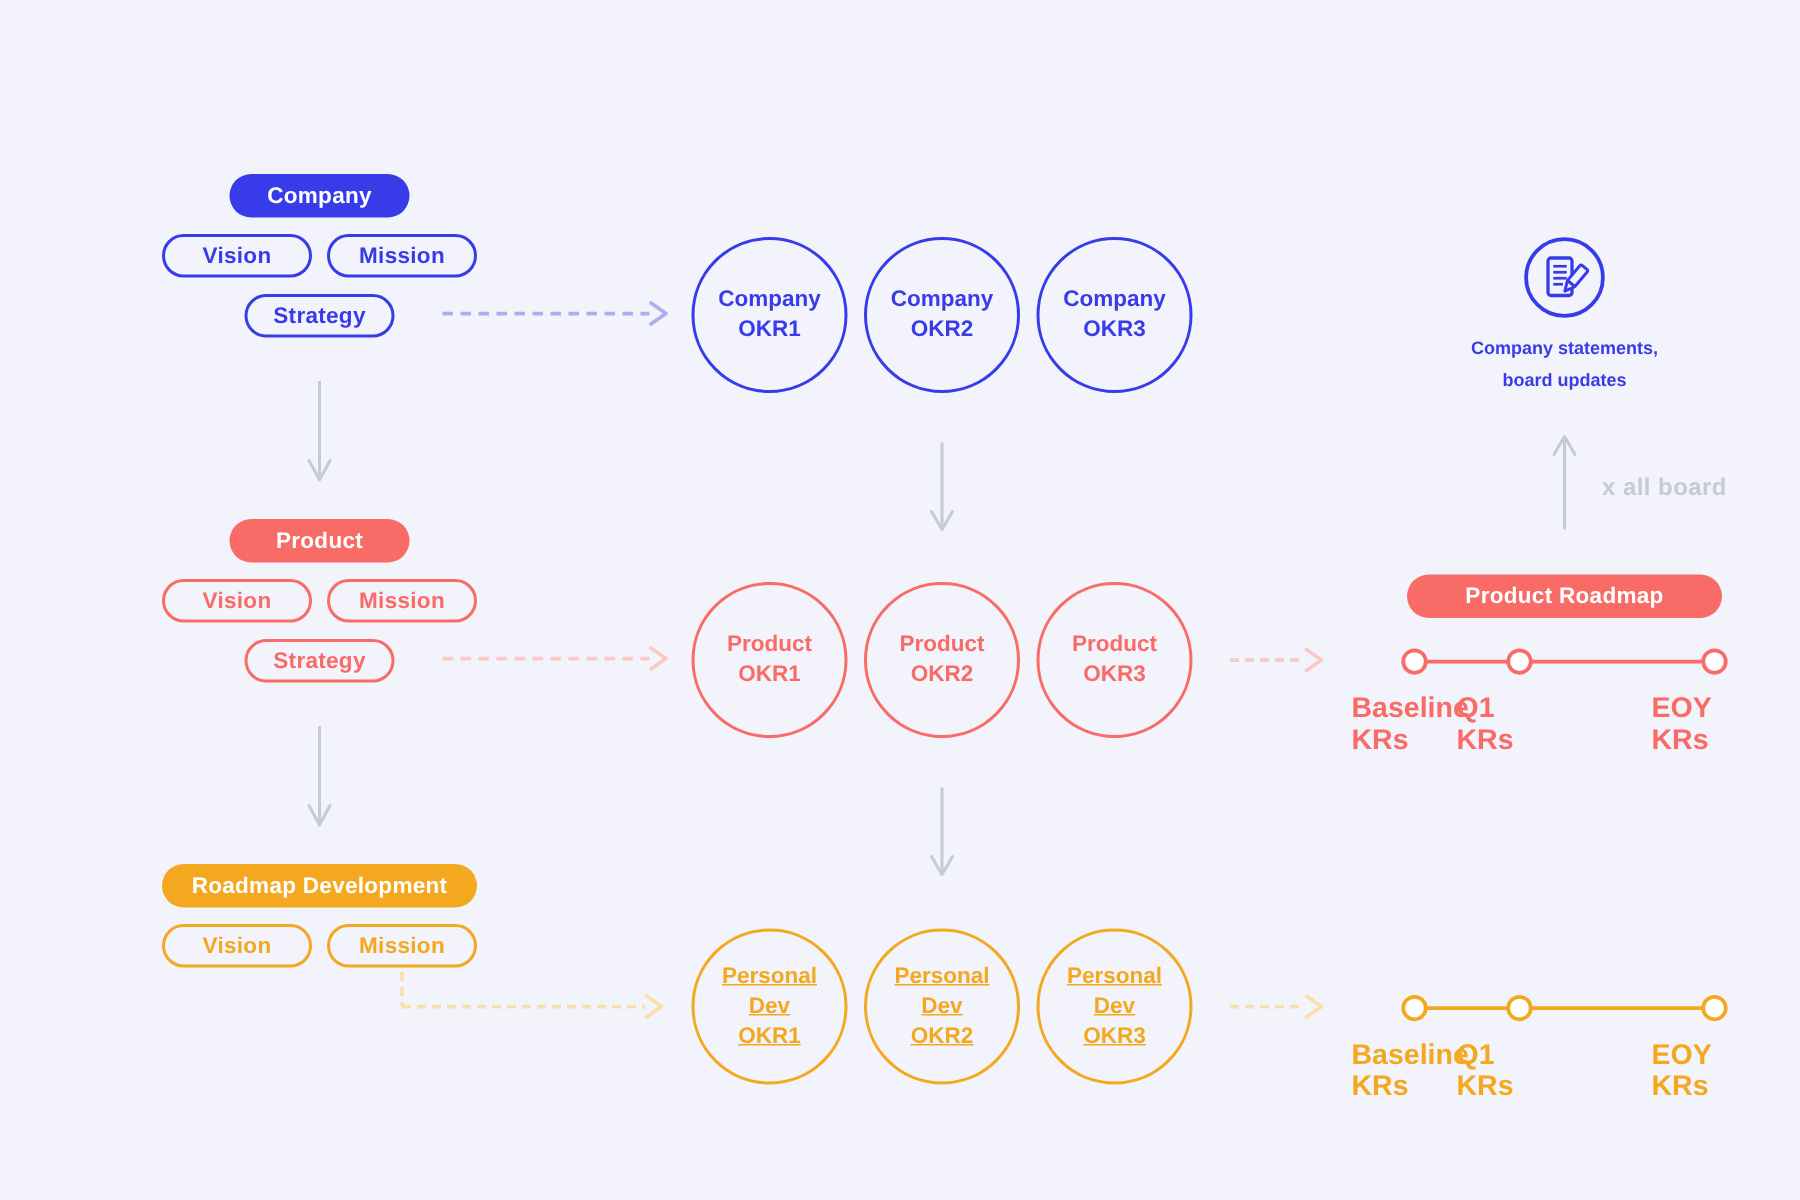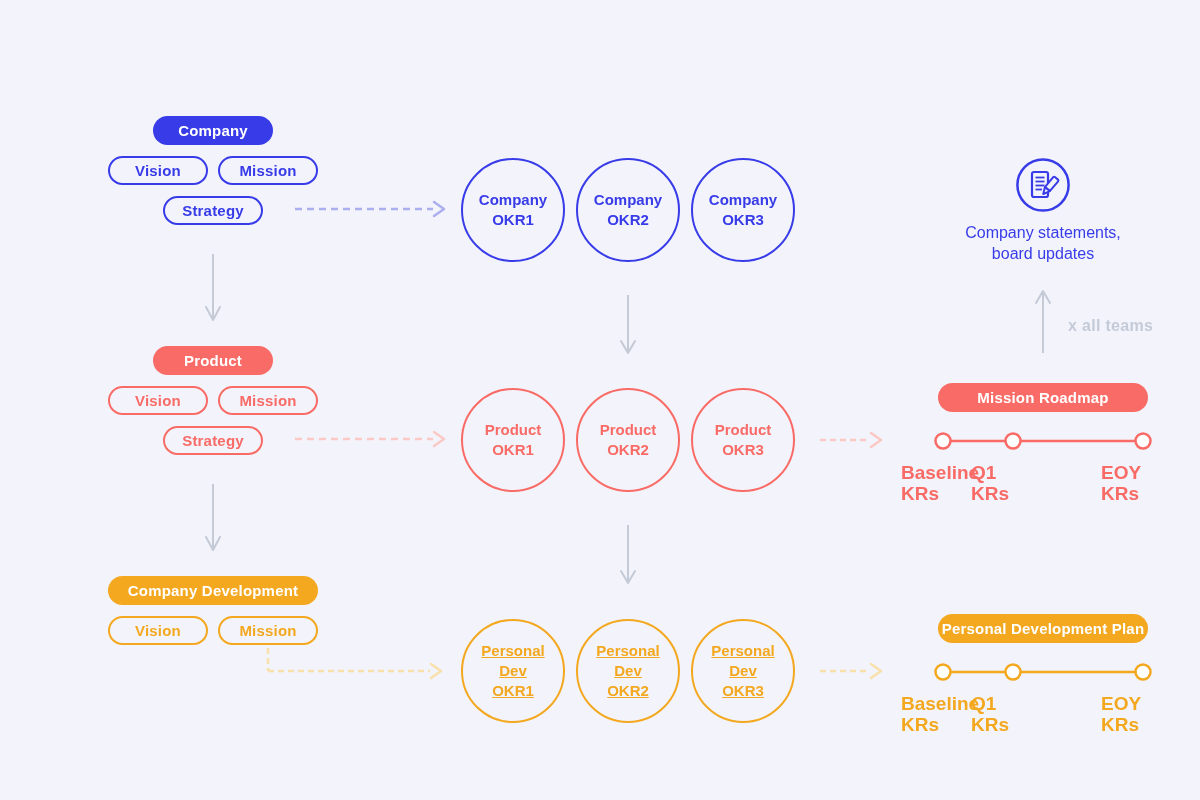--- a/index.html
+++ b/index.html
@@ -34,21 +34,21 @@
   .okr{
     position:absolute;width:104px;height:104px;border-radius:50%;
     border:2.5px solid;display:flex;align-items:center;justify-content:center;
     text-align:center;font-weight:bold;font-size:15px;line-height:20px;
     background:var(--background);
   }
   .okr.blue{border-color:var(--blue);color:var(--blue);}
   .okr.coral{border-color:var(--coral);color:var(--coral);}
   .okr.amber{border-color:var(--amber);color:var(--amber);text-decoration:underline;}
   .caption{
-    position:absolute;text-align:center;font-weight:normal;font-size:16px;
+    position:absolute;text-align:center;font-weight:bold;font-size:12px;
     line-height:21px;color:var(--blue);
   }
   .note{
     position:absolute;font-weight:bold;font-size:16px;color:var(--gray_text);
     letter-spacing:.3px;white-space:nowrap;
   }
   .milestone{
     position:absolute;width:84px;text-align:left;font-weight:bold;
     font-size:19px;line-height:21px;
   }
@@ -105,21 +105,21 @@
     <path class="s-gray f-none" d="M1 55 L8 68 L15 55" stroke-width="2" stroke-linecap="round" stroke-linejoin="round"></path>
   </svg>
   <svg class="abs" style="left:592px;top:293px;" width="16" height="64">
     <path class="s-gray f-none" d="M8 2 V58" stroke-width="2"></path>
     <path class="s-gray f-none" d="M1 48 L8 60 L15 48" stroke-width="2" stroke-linecap="round" stroke-linejoin="round"></path>
   </svg>
   <svg class="abs" style="left:1007px;top:289px;" width="16" height="66">
     <path class="s-gray f-none" d="M8 64 V4" stroke-width="2"></path>
     <path class="s-gray f-none" d="M1 14 L8 2 L15 14" stroke-width="2" stroke-linecap="round" stroke-linejoin="round"></path>
   </svg>
-  <div class="note" style="left:1040px;top:317px;">x all teams</div>
+  <div class="note" style="left:1040px;top:317px;">x all board</div>
 
   <div class="pill filled fill-coral" style="left:125px;top:346px;width:120px;">Product</div>
   <div class="pill outline out-coral" style="left:80px;top:386px;width:100px;">Vision</div>
   <div class="pill outline out-coral" style="left:190px;top:386px;width:100px;">Mission</div>
   <div class="pill outline out-coral" style="left:135px;top:426px;width:100px;">Strategy</div>
 
   <svg class="abs" style="left:265px;top:430px;" width="155" height="18">
     <path class="s-pink f-none" d="M2 9 H140" stroke-width="2.5" stroke-dasharray="7 5"></path>
     <path class="s-pink f-none" d="M141 2 L151 9 L141 16" stroke-width="2.5" stroke-linecap="round" stroke-linejoin="round"></path>
   </svg>
@@ -132,42 +132,42 @@
   </div>
   <div class="okr coral" style="left:663px;top:388px;">
     <span>Product<br>OKR3</span>
   </div>
 
   <svg class="abs" style="left:790px;top:431px;" width="68" height="18">
     <path class="s-pink f-none" d="M2 9 H52" stroke-width="2.5" stroke-dasharray="6 4"></path>
     <path class="s-pink f-none" d="M53 2 L63 9 L53 16" stroke-width="2.5" stroke-linecap="round" stroke-linejoin="round"></path>
   </svg>
 
-  <div class="pill filled fill-coral" style="left:910px;top:383px;width:210px;">Mission Roadmap</div>
+  <div class="pill filled fill-coral" style="left:910px;top:383px;width:210px;">Product Roadmap</div>
 
   <svg class="abs" style="left:905px;top:431px;" width="220" height="20">
     <path class="s-coral f-none" d="M10 10 H210" stroke-width="2.5"></path>
     <circle class="s-coral f-white" cx="10" cy="10" r="7.5" stroke-width="2.5"></circle>
     <circle class="s-coral f-white" cx="80" cy="10" r="7.5" stroke-width="2.5"></circle>
     <circle class="s-coral f-white" cx="210" cy="10" r="7.5" stroke-width="2.5"></circle>
   </svg>
   <div class="milestone coral" style="left:873px;top:462px;">Baseline<br>KRs</div>
   <div class="milestone coral" style="left:943px;top:462px;">Q1<br>KRs</div>
   <div class="milestone coral" style="left:1073px;top:462px;">EOY<br>KRs</div>
 
   <svg class="abs" style="left:177px;top:482px;" width="16" height="72">
     <path class="s-gray f-none" d="M8 2 V66" stroke-width="2"></path>
     <path class="s-gray f-none" d="M1 55 L8 68 L15 55" stroke-width="2" stroke-linecap="round" stroke-linejoin="round"></path>
   </svg>
   <svg class="abs" style="left:592px;top:523px;" width="16" height="64">
     <path class="s-gray f-none" d="M8 2 V58" stroke-width="2"></path>
     <path class="s-gray f-none" d="M1 48 L8 60 L15 48" stroke-width="2" stroke-linecap="round" stroke-linejoin="round"></path>
   </svg>
 
-  <div class="pill filled fill-amber" style="left:80px;top:576px;width:210px;">Company Development</div>
+  <div class="pill filled fill-amber" style="left:80px;top:576px;width:210px;">Roadmap Development</div>
   <div class="pill outline out-amber" style="left:80px;top:616px;width:100px;">Vision</div>
   <div class="pill outline out-amber" style="left:190px;top:616px;width:100px;">Mission</div>
 
   <svg class="abs" style="left:234px;top:648px;" width="192" height="34">
     <path class="s-cream f-none" d="M6 0 V23" stroke-width="2.5" stroke-dasharray="6 4"></path>
     <path class="s-cream f-none" d="M6 23 H168" stroke-width="2.5" stroke-dasharray="6 4"></path>
     <path class="s-cream f-none" d="M169 16 L179 23 L169 30" stroke-width="2.5" stroke-linecap="round" stroke-linejoin="round"></path>
   </svg>
 
   <div class="okr amber" style="left:433px;top:619px;">
@@ -178,21 +178,20 @@
   </div>
   <div class="okr amber" style="left:663px;top:619px;">
     <span>Personal<br>Dev<br>OKR3</span>
   </div>
 
   <svg class="abs" style="left:790px;top:662px;" width="68" height="18">
     <path class="s-cream f-none" d="M2 9 H52" stroke-width="2.5" stroke-dasharray="6 4"></path>
     <path class="s-cream f-none" d="M53 2 L63 9 L53 16" stroke-width="2.5" stroke-linecap="round" stroke-linejoin="round"></path>
   </svg>
 
-  <div class="pill filled fill-amber" style="left:910px;top:614px;width:210px;">Personal Development Plan</div>
 
   <svg class="abs" style="left:905px;top:662px;" width="220" height="20">
     <path class="s-amber f-none" d="M10 10 H210" stroke-width="2.5"></path>
     <circle class="s-amber f-white" cx="10" cy="10" r="7.5" stroke-width="2.5"></circle>
     <circle class="s-amber f-white" cx="80" cy="10" r="7.5" stroke-width="2.5"></circle>
     <circle class="s-amber f-white" cx="210" cy="10" r="7.5" stroke-width="2.5"></circle>
   </svg>
   <div class="milestone amber" style="left:873px;top:693px;">Baseline<br>KRs</div>
   <div class="milestone amber" style="left:943px;top:693px;">Q1<br>KRs</div>
   <div class="milestone amber" style="left:1073px;top:693px;">EOY<br>KRs</div>

